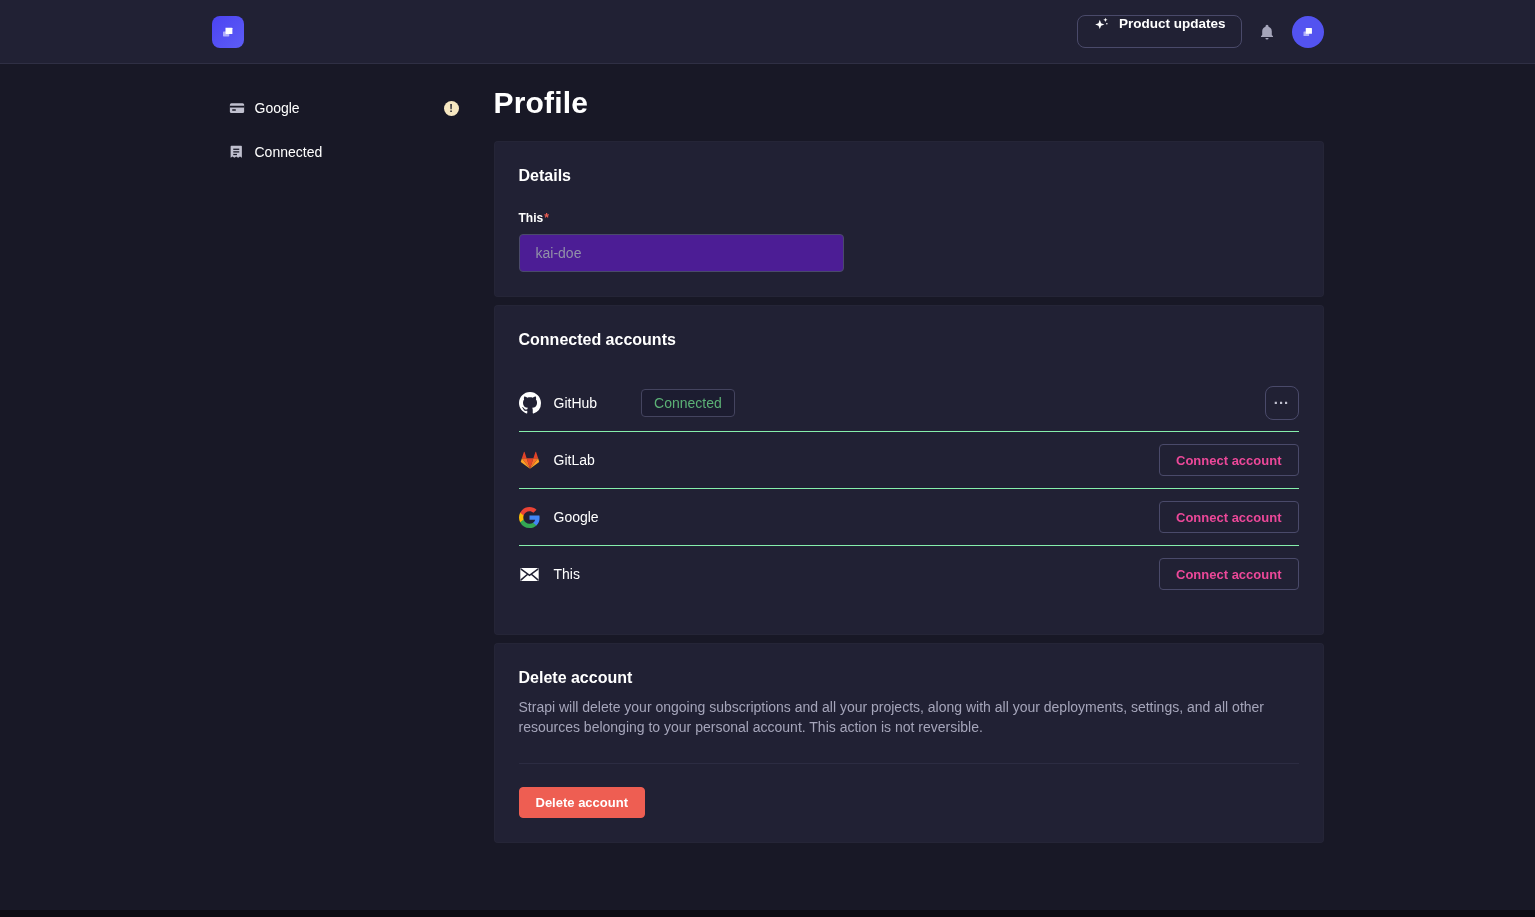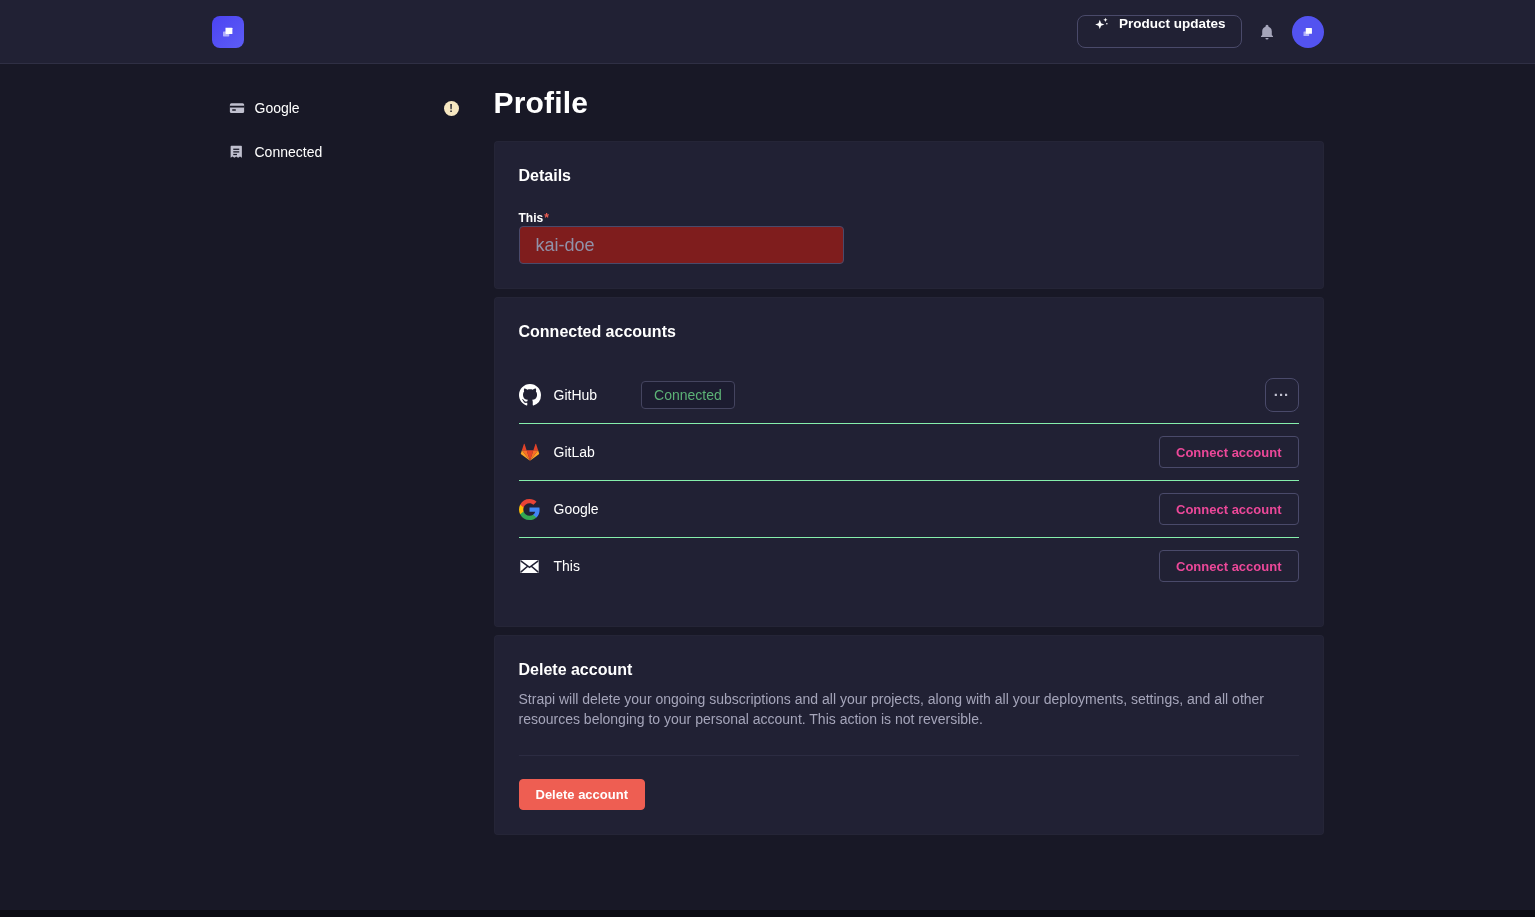--- a/index.html
+++ b/index.html
@@ -77,23 +77,23 @@
     padding: 24px; margin-bottom: 8px;
     border: 1px solid rgba(255,255,255,0.02);
   }
   .card h2 { font-size: 16px; font-weight: 700; line-height: 20px; }
 
   
   .details-head { margin-bottom: 24px; }
   .field-label { display: block; font-size: 12px; font-weight: 700; line-height: 16px; }
   .req { color: #ee5e52; margin-left: 1px; }
   .text-input {
-    width: 325px; height: 38px;
-    background: #7f1d1d; border: 1px solid #4a4a6a; border-radius: 4px;
-    color: #9191a8; font-size: 18px; padding: 0 16px;
+    margin-top: 8px; width: 325px; height: 38px;
+    background: #4c1d95; border: 1px solid #4a4a6a; border-radius: 4px;
+    color: #9191a8; font-size: 14px; padding: 0 16px;
     font-family: "Liberation Sans", sans-serif; outline: none;
   }
 
   
   .accounts-card { padding-bottom: 32px; }
   .accounts-head { margin-bottom: 24px; }
   .account-row {
     height: 57px; display: flex; align-items: center;
   }
   .account-row + .account-row { border-top: 1px solid #86efac; }

